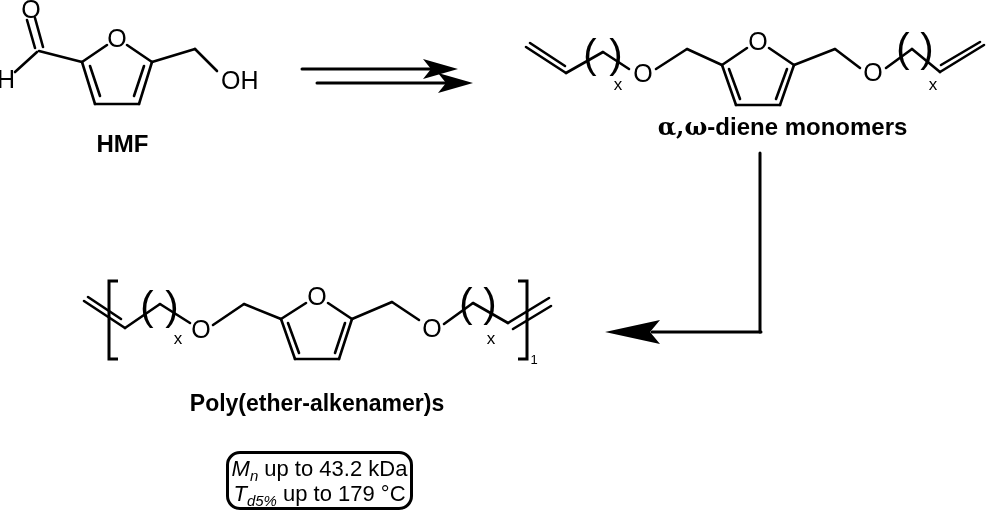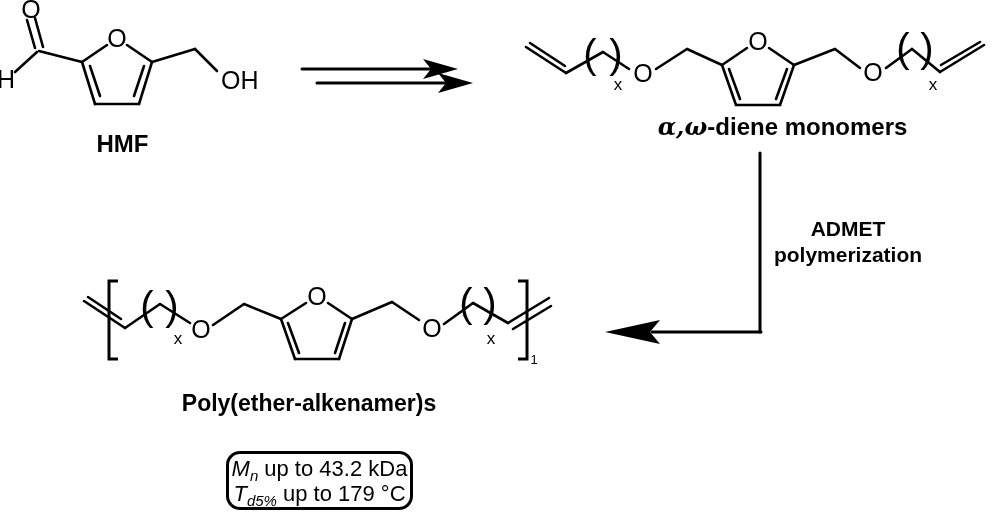--- a/index.html
+++ b/index.html
@@ -14,23 +14,23 @@
   #scheme-svg path.bracket{stroke-width:3;stroke-linecap:butt;}
   #scheme-svg text{font-family:"Liberation Sans",sans-serif;fill:#000;stroke:none;}
   text.atom{font-size:25px;text-anchor:middle;}
   text.atom-start{font-size:25px;text-anchor:start;}
   text.paren{font-size:40px;text-anchor:middle;font-weight:400;}
   text.subx{font-size:17px;text-anchor:middle;}
   text.subn{font-size:13px;text-anchor:middle;}
   .lbl{position:absolute;text-align:center;font-weight:bold;white-space:nowrap;}
   #hmf-label{left:85px;top:130px;width:75px;font-size:24px;text-align:center;}
   #monomer-label{left:650px;top:112px;width:265px;font-size:24px;}
-  #monomer-label .greek{font-family:"DejaVu Serif",serif;font-style:italic;}
+  #monomer-label .greek{font-family:"DejaVu Serif",serif;}
   #admet-label{left:758px;top:216px;width:180px;font-size:21px;line-height:26px;}
-  #polymer-label{left:174px;top:390px;width:270px;font-size:23px;}
+  #polymer-label{left:182px;top:390px;width:270px;font-size:23px;}
   #props-box{
     position:absolute;left:226px;top:451px;width:187px;height:59px;
     border:3px solid #000;border-radius:14px;box-sizing:border-box;
     display:flex;flex-direction:column;justify-content:center;align-items:center;
     font-size:22px;line-height:25px;background:#fff;
   }
   .prop-line{white-space:nowrap;}
   .prop-line .sym{font-style:italic;}
   .prop-line sub{font-style:italic;font-size:15px;line-height:0;}
   .prop-line .val{margin-left:6px;}
@@ -140,24 +140,20 @@
       <text class="subn" x="534" y="364">1</text>
     </g>
   </svg>
 
   <div class="lbl" id="hmf-label">HMF</div>
 
   <div class="lbl" id="monomer-label">
     <span class="greek">α,ω</span><span>-diene monomers</span>
   </div>
 
-  <div class="lbl" id="admet-label">
-    <div>ADMET</div>
-    <div>polymerization</div>
-  </div>
 
   <div class="lbl" id="polymer-label">Poly(ether-alkenamer)s</div>
 
   <div id="props-box">
     <div class="prop-line">
       <span class="sym">M</span><sub>n</sub><span class="val">up to 43.2 kDa</span>
     </div>
     <div class="prop-line">
       <span class="sym">T</span><sub>d5%</sub><span class="val">up to 179 °C</span>
     </div>

